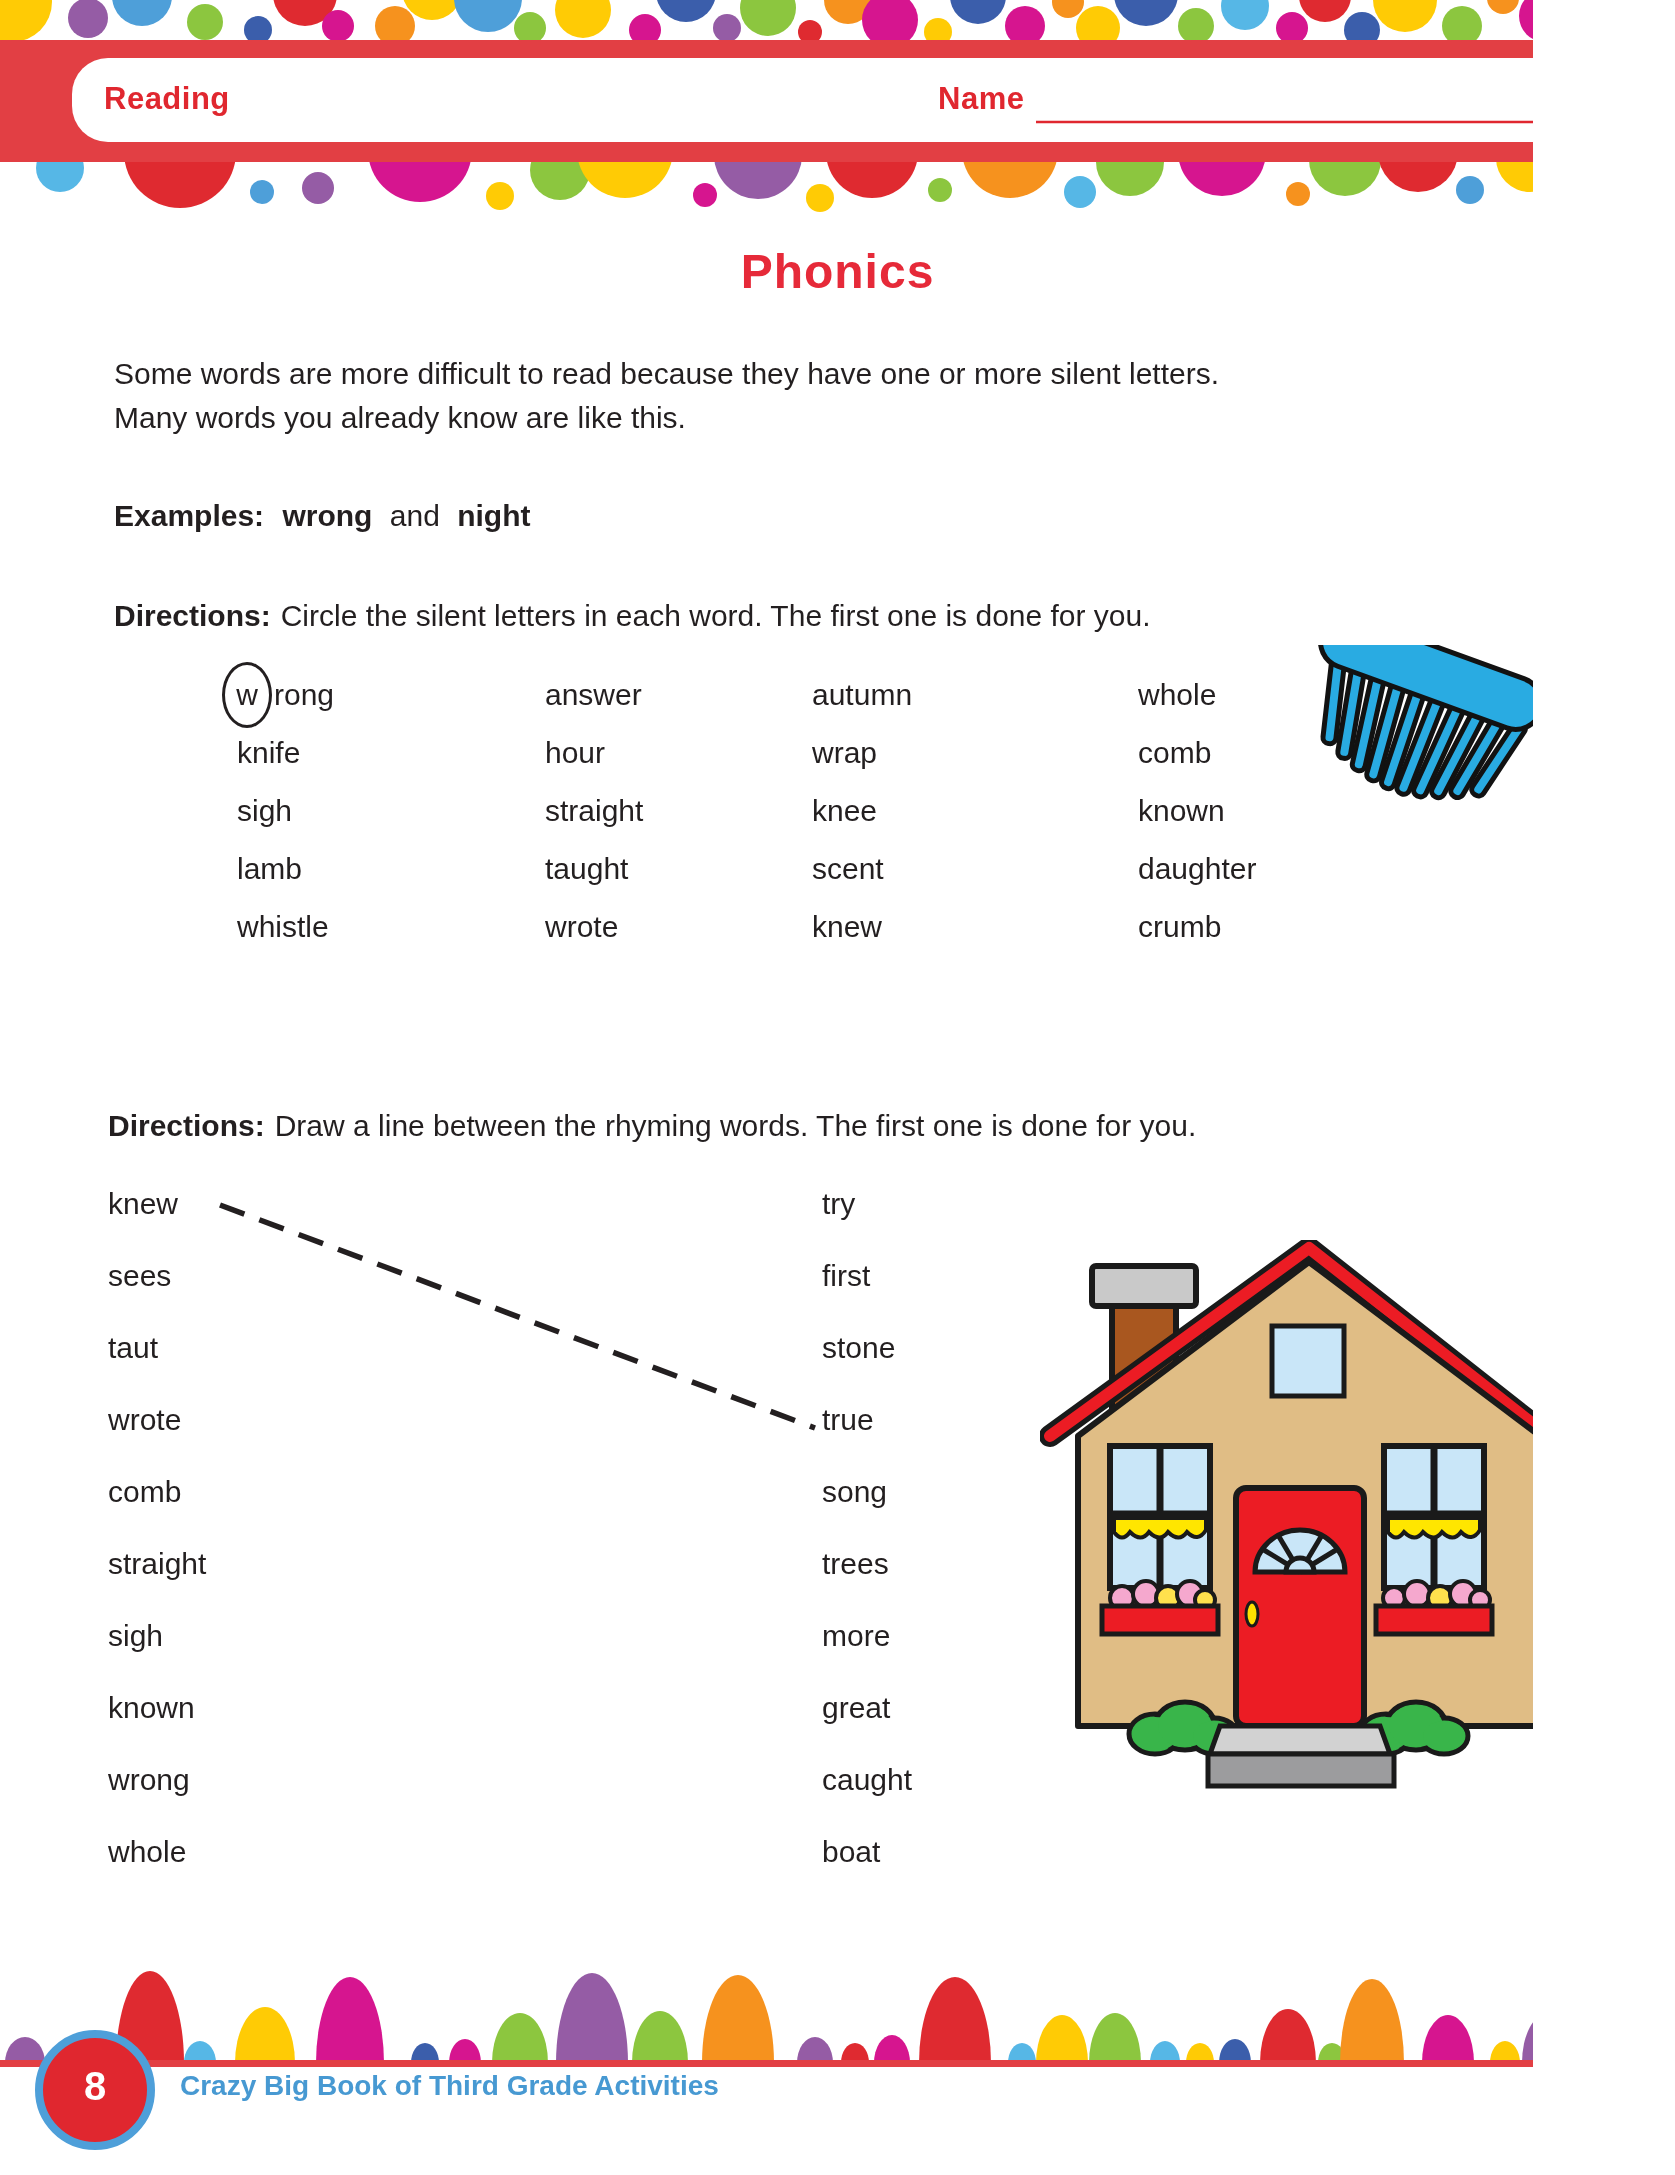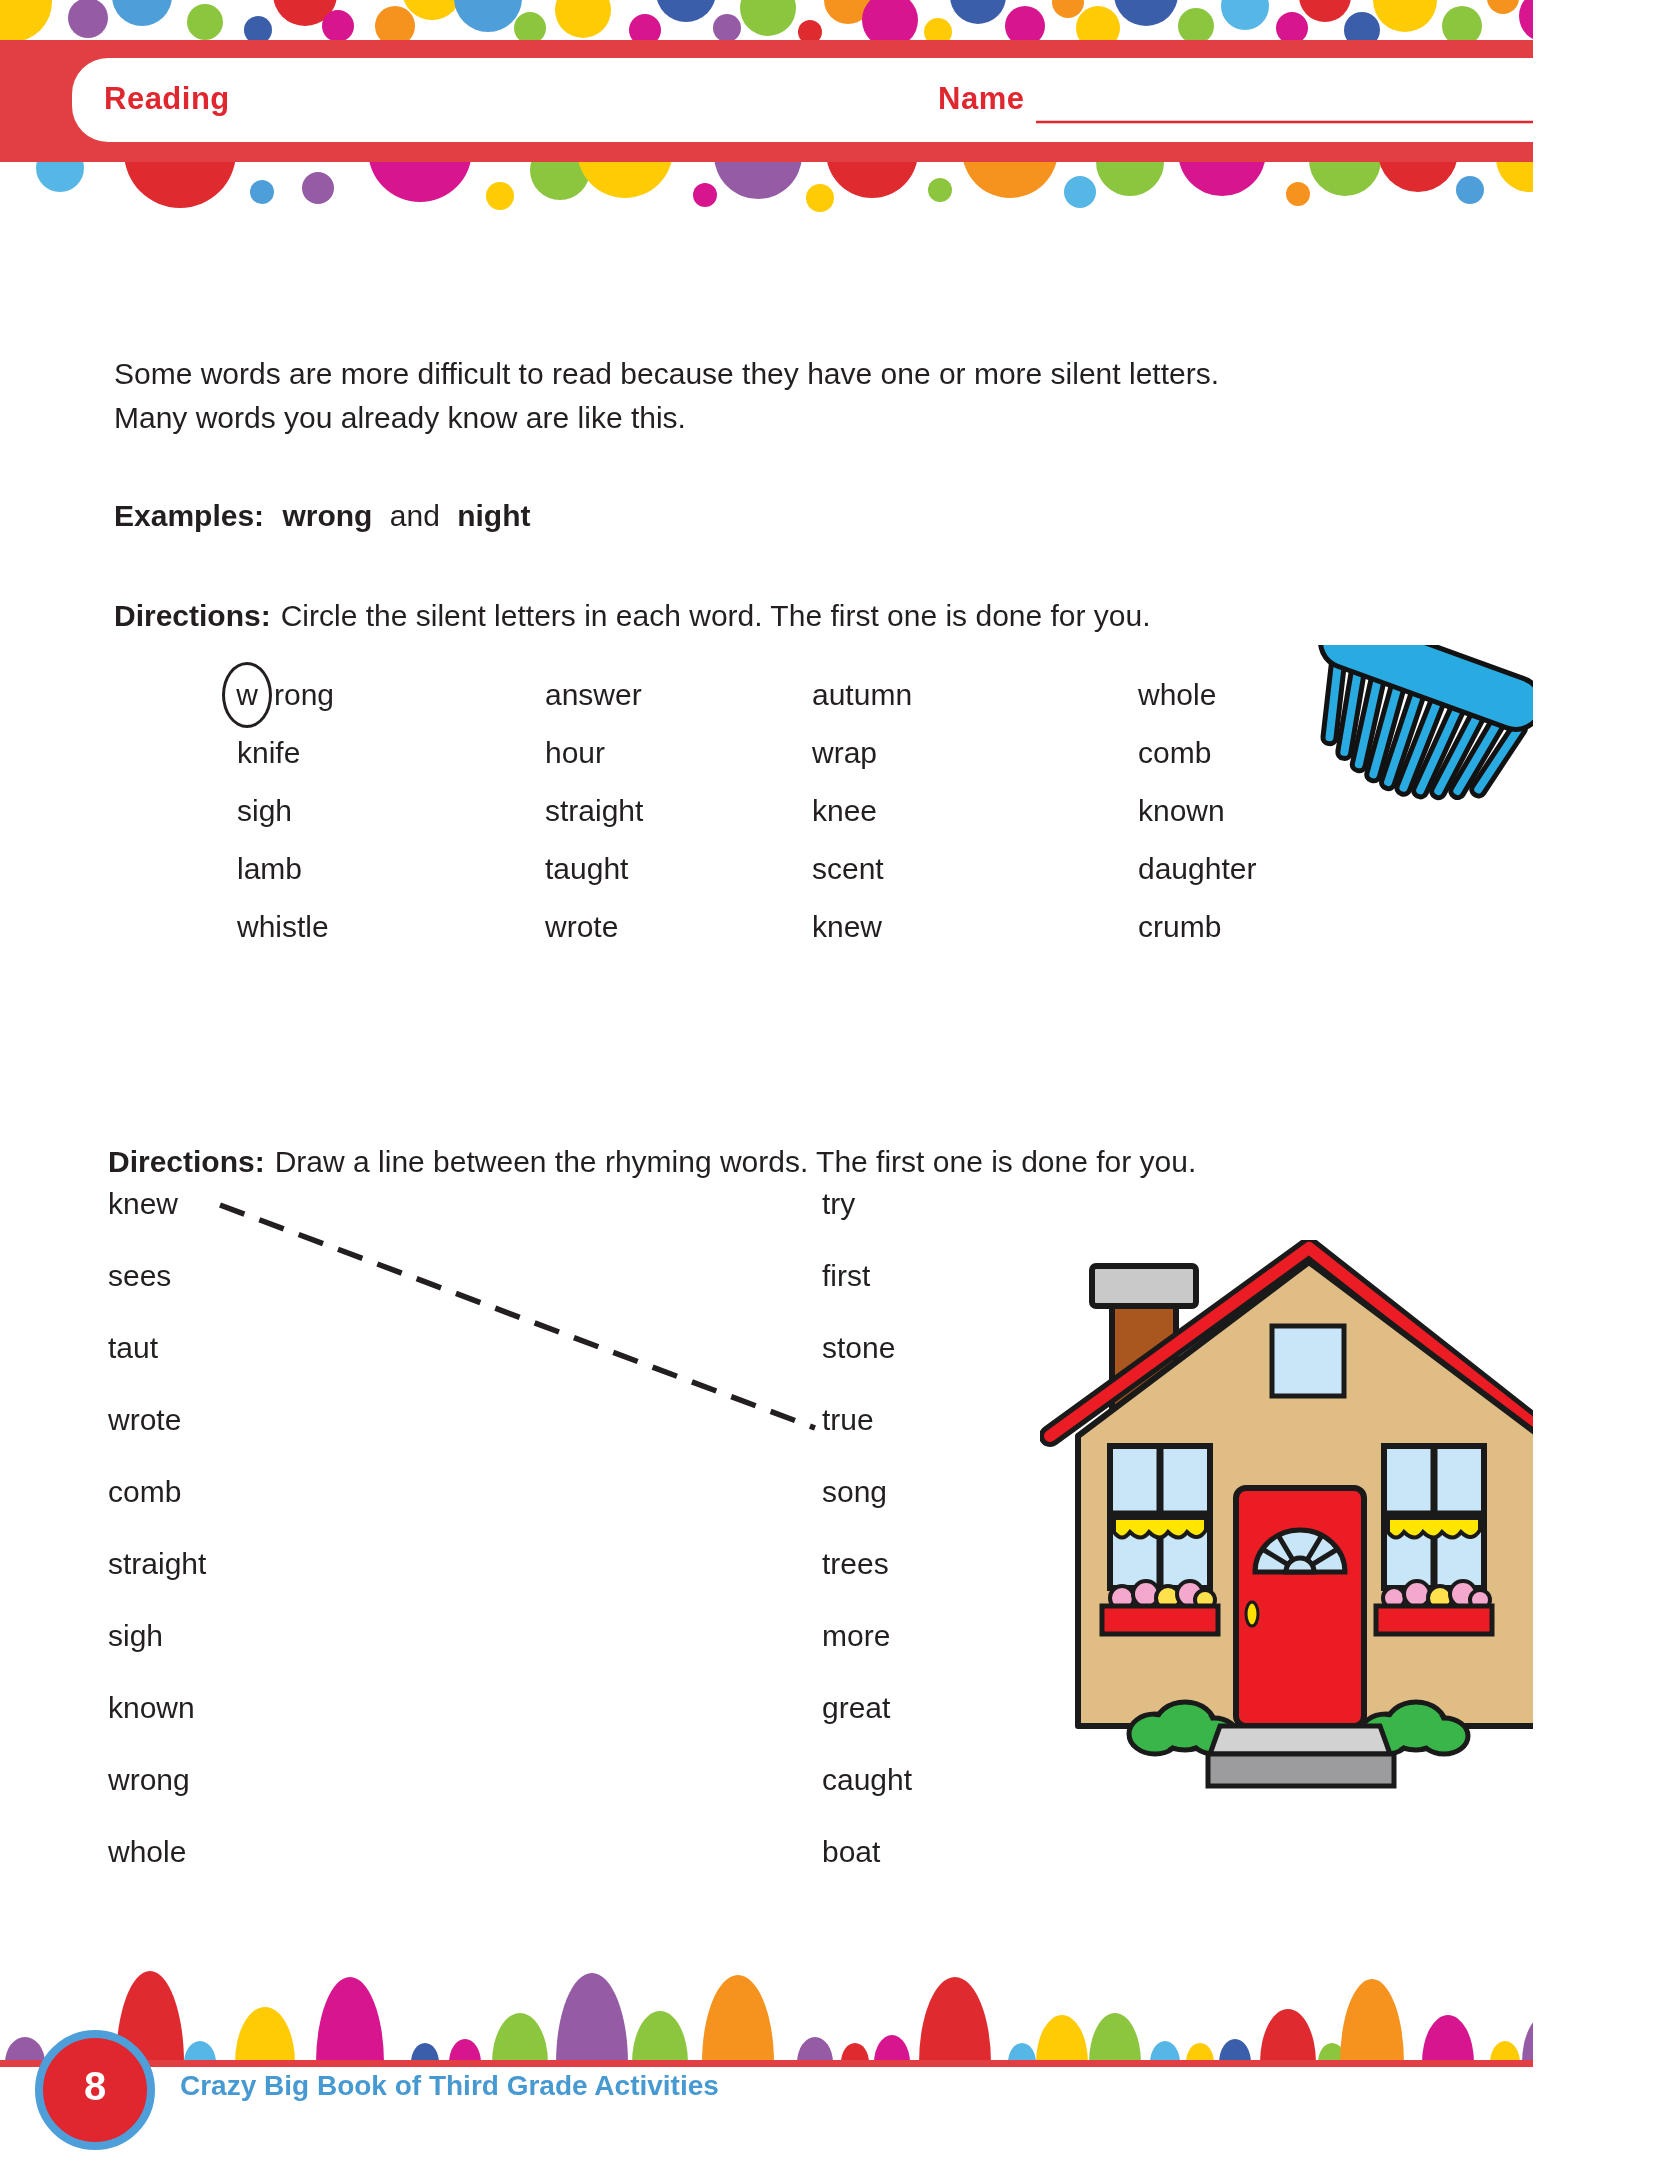--- a/index.html
+++ b/index.html
@@ -7,21 +7,21 @@
         font-family:"Liberation Sans",sans-serif;color:#231F20;}
   .abs{position:absolute;}
   svg{display:block;}
   .hdr-label{position:absolute;font-size:31px;font-weight:bold;color:#E0272F;letter-spacing:.5px;}
   .title{position:absolute;left:0;top:244px;width:1675px;text-align:center;
          font-size:48px;font-weight:bold;color:#E62A39;letter-spacing:1px;}
   .bt{font-size:30px;color:#231F20;}
   .intro{position:absolute;left:114px;top:352px;width:1460px;line-height:44px;}
   .examples{position:absolute;left:114px;top:499px;}
   .dir1{position:absolute;left:114px;top:599px;width:1460px;}
-  .dir2{position:absolute;left:108px;top:1109px;width:1460px;margin-top:36px;}
+  .dir2{position:absolute;left:108px;top:1109px;width:1460px;}
   .bold{font-weight:bold;}
   .lab{font-weight:bold;margin-right:10px;}
   .w{margin-right:9px;}
   .wordcol{position:absolute;top:666px;}
   .wordcol .cell{height:58px;display:flex;align-items:center;font-size:30px;}
   #col1{left:222px;} #col2{left:545px;} #col3{left:812px;} #col4{left:1138px;}
   .ind{margin-left:15px;}
   .circw{display:inline-flex;width:50px;height:66px;border:3.5px solid #231F20;border-radius:50%;
          align-items:center;justify-content:center;flex:none;margin-right:2px;box-sizing:border-box;}
   .rcol{position:absolute;top:1168px;}
@@ -101,20 +101,21 @@
       <circle cx="1600" cy="150" r="48" fill="#F6921E"></circle>
         <circle cx="1660" cy="190" r="16" fill="#955CA5"></circle>
     </g>
     <rect x="-20" y="40" width="1715" height="122" rx="18" fill="#E23F44"></rect>
     <rect x="72" y="58" width="1530" height="84" rx="36" fill="#ffffff"></rect>
     <line x1="1036" y1="122" x2="1578" y2="122" stroke="#E0272F" stroke-width="2.5"></line>
   </svg>
   <div class="hdr-label" style="left:104px;top:81px">Reading</div>
   <div class="hdr-label" style="left:938px;top:81px">Name</div>
 
+  <div class="title">Phonics</div>
 
   <div class="intro bt">
     <div>Some words are more difficult to read because they have one or more silent letters.</div>
     <div>Many words you already know are like this.</div>
   </div>
 
   <div class="examples bt">
     <span class="lab">Examples:</span>
     <span class="bold w">wrong</span>
     <span class="w">and</span>

